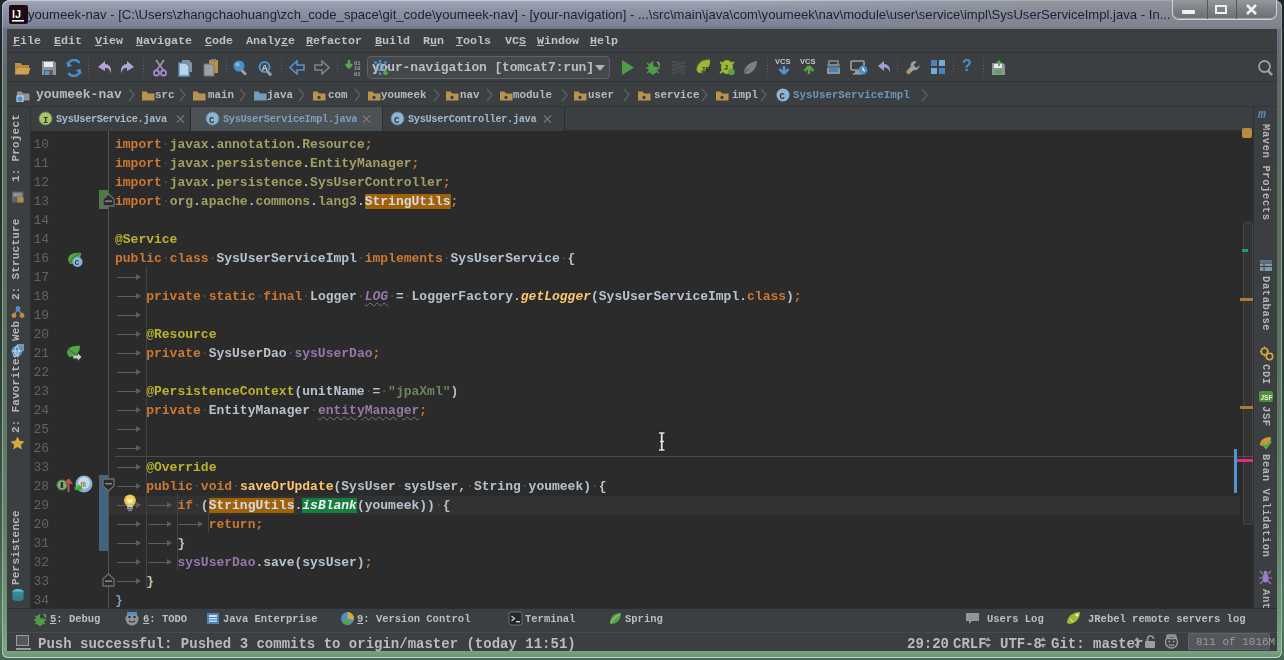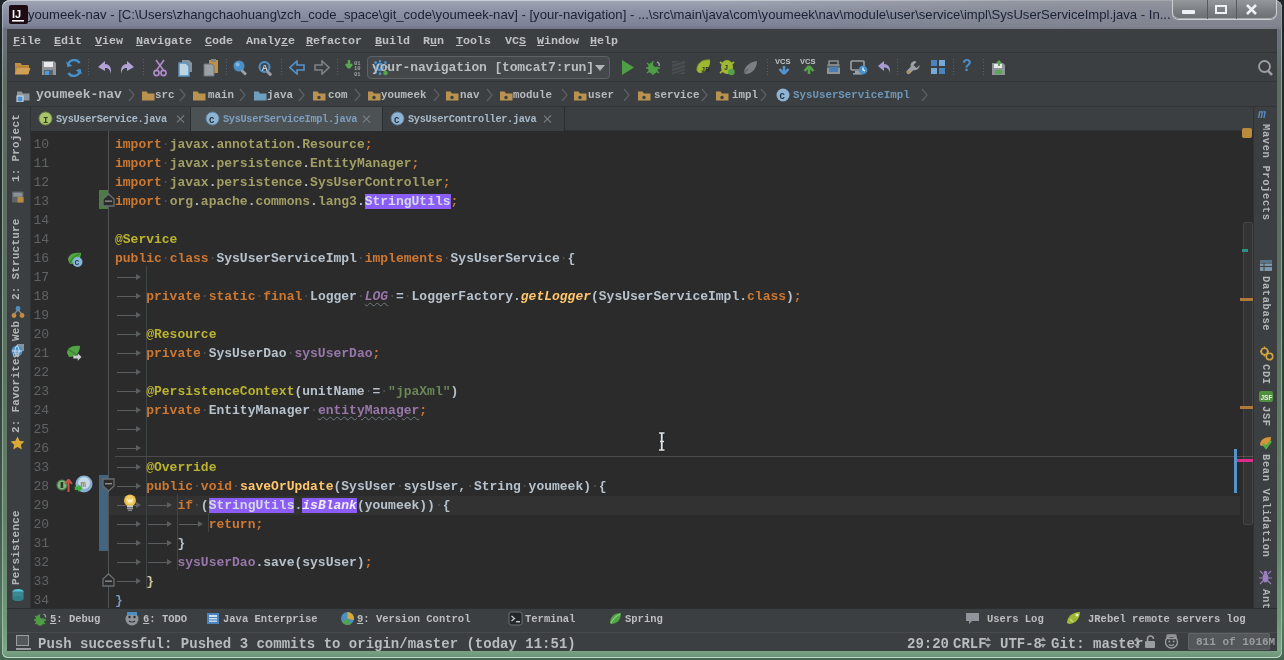--- a/index.html
+++ b/index.html
@@ -24,22 +24,22 @@
 .tab{position:absolute;top:107px;height:24px;border-right:1px solid #2b2e30}
 .tclose{position:absolute;top:7px;width:9px;height:9px}
 .tclose:before,.tclose:after{content:"";position:absolute;left:4px;top:0px;width:1.3px;height:10px;background:#7a8084}
 .tclose:before{transform:rotate(45deg)}.tclose:after{transform:rotate(-45deg)}
 #editor{position:absolute;left:31px;top:131px;width:1222px;height:477px;background:#2b2b2b}
 .lnum{position:absolute;left:25px;width:24px;text-align:right;font-size:13px;color:#606366;line-height:19px}
 .cl{position:absolute;left:115px;height:19px;line-height:19px;font-size:13px;font-weight:bold;color:#b7c2cc;white-space:pre}
 .k{color:#cc7832}.im{color:#a29f64}.an{color:#bbb32f}.st{color:#6a8759}.fl{color:#9876aa}
 .mt{color:#ffc66d}.it{font-style:italic}
 .w{color:#50545a;font-weight:normal}
-.hlv{background:#8b5cf6;color:#d4dae8}
-.hlm{background:#8b5cf6;color:#f0eef5;font-style:italic}
+.hlv{background:#a16207;color:#d4dae8}
+.hlm{background:#15803d;color:#f0eef5;font-style:italic}
 .wavy{text-decoration:underline wavy #707a80 1px;text-underline-offset:2px}
 .tarr{position:absolute;height:19px;width:31px}
 .tarr i{position:absolute;left:2px;top:9px;width:22px;height:1px;background:#5a5e60}
 .tarr b{position:absolute;left:21px;top:6px;width:0;height:0;border-left:5px solid #5a5e60;border-top:3.5px solid transparent;border-bottom:3.5px solid transparent}
 .guide{position:absolute;width:1px;background:#3f4446}
 .stripeL{position:absolute;left:7px;top:107px;width:24px;height:501px;background:#3c3f41;border-right:1px solid #2f3234}
 .stripeR{position:absolute;left:1253px;top:107px;width:24px;height:501px;background:#3c3f41;border-left:1px solid #2f3234}
 .vtL{position:absolute;font-size:11px;font-weight:bold;color:#b4b6b8;white-space:pre;transform:rotate(-90deg);transform-origin:0 0;letter-spacing:.2px}
 .vtR{position:absolute;font-size:10.5px;font-weight:bold;color:#b4b6b8;white-space:pre;transform:rotate(90deg);transform-origin:0 0;letter-spacing:.6px}
 #botbar{position:absolute;left:7px;top:608px;width:1270px;height:23px;background:#3c3f41;border-top:1px solid #2c2f31}
@@ -685,12 +685,12 @@
     <path d="M4.5 7 V5 a3 3 0 0 1 6 0" fill="none" stroke="#9a9da0" stroke-width="1.6"></path>
   </svg>
 <svg class="abs" style="left:1163px;top:633px" width="17" height="17" viewBox="0 0 17 17">
     <circle cx="8.5" cy="9" r="6" fill="none" stroke="#9a9da0" stroke-width="1.4"></circle>
     <rect x="4" y="2" width="9" height="3.5" rx="1" fill="none" stroke="#9a9da0" stroke-width="1.3"></rect>
     <circle cx="6.3" cy="8.5" r="1" fill="#9a9da0"></circle>
     <circle cx="10.7" cy="8.5" r="1" fill="#9a9da0"></circle>
     <path d="M6 11.5 a3 2 0 0 0 5 0" stroke="#9a9da0" stroke-width="1.2" fill="none"></path>
   </svg>
 <div class="abs" style="left:1188px;top:633px;width:82px;height:17px;background:#54575a;border-radius:2px;box-shadow:inset 0 0 0 1px #606468"></div>
-<div class="si" style="left:1196px;top:636px;color:#989ca0;font-weight:bold;font-size:11px">811 of 1016M</div>
+<div class="si" style="left:1196px;top:636px;color:#989ca0;font-weight:normal;font-size:11px">811 of 1016M</div>
 </body></html>

